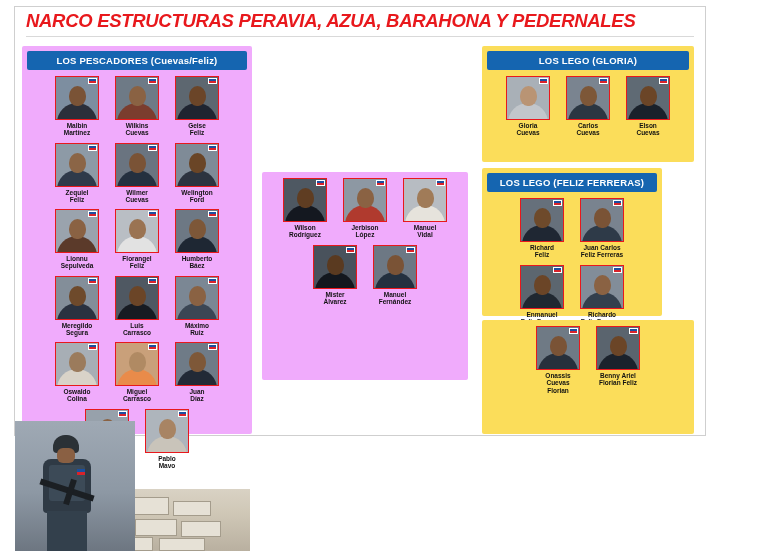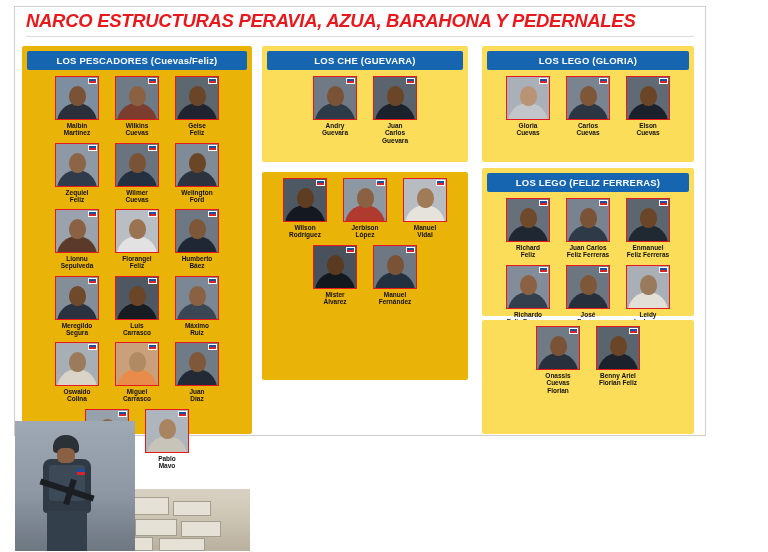--- a/index.html
+++ b/index.html
@@ -49,21 +49,21 @@
     height: 1px;
     background: #d9d9d9;
   }
 
   
   .panel {
     position: absolute;
     box-sizing: border-box;
     border-radius: 2px;
   }
-  .panel.blue  { background: #eab308; }
+  .panel.blue  { background: #f0abfc; }
   .panel.yellow{ background: #fbdd5a; }
 
   .panel-head {
     margin: 5px 5px 0 5px;
     background: #1565b0;
     color: #ffffff;
     font-size: 9.5px;
     font-weight: bold;
     text-align: center;
     padding: 4px 2px 4px 2px;
@@ -355,41 +355,20 @@
           <div class="photo" style="background: rgb(174, 181, 188);">
             <div class="body" style="background: rgb(201, 196, 186);"></div>
             <div class="head" style="background: rgb(168, 132, 99);"></div>
             <div class="flag"></div>
           </div>
           <div class="pname">Pablo<br>Mavo</div>
         </div>
       </div>
   </div>
 
-  <div class="panel yellow" style="left:262px; top:46px; width:206px; height:116px;">
-    <div class="panel-head">LOS CHE (GUEVARA)</div>
-    <div class="grid">
-        <div class="person">
-          <div class="photo" style="background: rgb(111, 122, 134);">
-            <div class="body" style="background: rgb(45, 58, 71);"></div>
-            <div class="head" style="background: rgb(122, 83, 54);"></div>
-            <div class="flag"></div>
-          </div>
-          <div class="pname">Andry<br>Guevara</div>
-        </div>
-        <div class="person">
-          <div class="photo" style="background: rgb(90, 100, 110);">
-            <div class="body" style="background: rgb(28, 34, 44);"></div>
-            <div class="head" style="background: rgb(107, 69, 39);"></div>
-            <div class="flag"></div>
-          </div>
-          <div class="pname">Juan<br>Carlos<br>Guevara</div>
-        </div>
-      </div>
-  </div>
 
   <div class="panel blue" style="left:262px; top:172px; width:206px; height:208px;">
     <div class="grid">
         <div class="person">
           <div class="photo" style="background: rgb(78, 88, 98);">
             <div class="body" style="background: rgb(20, 24, 32);"></div>
             <div class="head" style="background: rgb(95, 61, 34);"></div>
             <div class="flag"></div>
           </div>
           <div class="pname">Wilson<br>Rodríguez</div>
@@ -452,21 +431,21 @@
           <div class="photo" style="background: rgb(95, 106, 116);">
             <div class="body" style="background: rgb(26, 33, 43);"></div>
             <div class="head" style="background: rgb(107, 69, 39);"></div>
             <div class="flag"></div>
           </div>
           <div class="pname">Elson<br>Cuevas</div>
         </div>
       </div>
   </div>
 
-  <div class="panel yellow" style="left:482px; top:168px; width:212px; height:148px;">
+  <div class="panel yellow" style="left:482px; top:168px; width:180px; height:148px;">
     <div class="panel-head">LOS LEGO (FELIZ FERRERAS)</div>
     <div class="grid">
         <div class="person">
           <div class="photo" style="background: rgb(102, 112, 123);">
             <div class="body" style="background: rgb(31, 39, 51);"></div>
             <div class="head" style="background: rgb(110, 74, 43);"></div>
             <div class="flag"></div>
           </div>
           <div class="pname">Richard<br>Feliz</div>
         </div>

